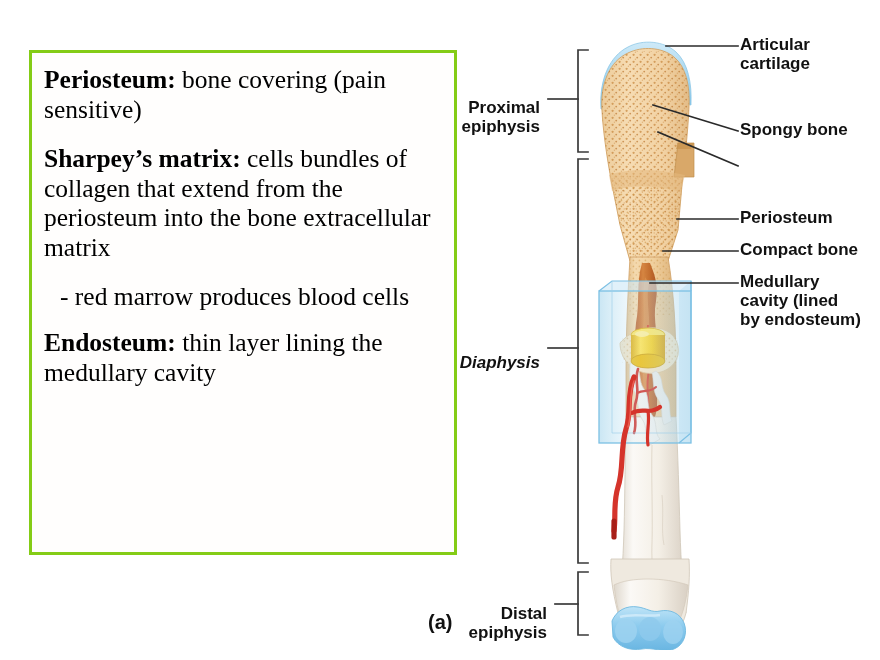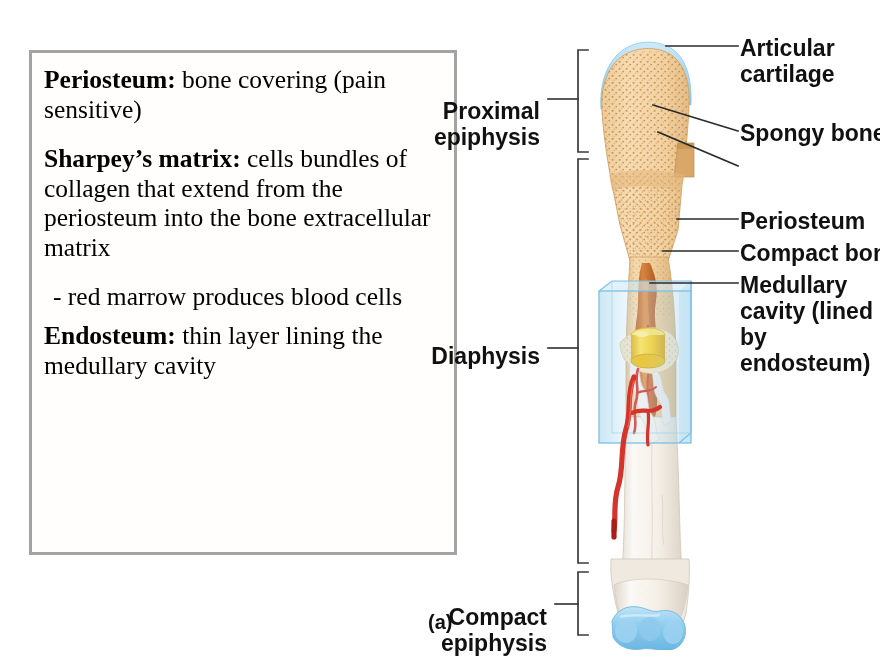--- a/index.html
+++ b/index.html
@@ -16,21 +16,21 @@
     font-family: "Liberation Sans", sans-serif;
   }
 
   
   #text-panel {
     position: absolute;
     left: 29px;
     top: 50px;
     width: 428px;
     height: 505px;
-    border: 3px solid #a3a3a3;
+    border: 3px solid #84cc16;
     background: #fffefd;
     box-sizing: border-box;
   }
   #text-panel-inner {
     position: absolute;
     left: 12px;
     top: 12px;
     right: 8px;
     font-family: "Liberation Serif", serif;
     font-size: 25.5px;
@@ -38,36 +38,36 @@
     color: #000000;
   }
   .para {
     margin: 0 0 20px 0;
   }
   .para:last-child { margin-bottom: 13px; }
   .para b {
     font-weight: bold;
   }
   .tight { margin-bottom: 0; }
-  .bullet { margin: 9px; }
+  .bullet { margin: 16px; }
 
   
   #figure {
     position: absolute;
     left: 420px;
     top: 0;
     width: 460px;
     height: 660px;
   }
 
   .side-label {
     position: absolute;
     font-family: "Liberation Sans", sans-serif;
     font-weight: bold;
-    font-size: 23px;
+    font-size: 17px;
     line-height: 1.13;
     color: #111111;
     white-space: pre-line;
   }
   .label-left {
     text-align: right;
     margin-top: 16px;
   }
   .label-right {
     text-align: left;
@@ -324,23 +324,23 @@
 
         <path d="M243,251 L318,251"></path>
 
         <path d="M230,283 L318,283"></path>
       </g>
     </svg>
 
     <div class="side-label label-left" style="left:0px; top:82px; width:120px;">Proximal
 epiphysis</div>
 
-    <div class="side-label label-left" style="left:0px; top:327px; width:120px;">Diaphysis</div>
-
-    <div class="side-label label-left" style="left:0px; top:588px; width:127px;">Compact
+    <div class="side-label label-left" style="left:0px; top:337px; width:120px;font-style:italic;">Diaphysis</div>
+
+    <div class="side-label label-left" style="left:0px; top:588px; width:127px;">Distal
 epiphysis</div>
 
     <div class="fig-marker" style="left:8px; top:611px;">(a)</div>
 
     <div class="side-label label-right" style="left:320px; top:35px; width:140px;">Articular
 cartilage</div>
 
     <div class="side-label label-right" style="left:320px; top:120px; width:150px;">Spongy bone</div>
 
 

